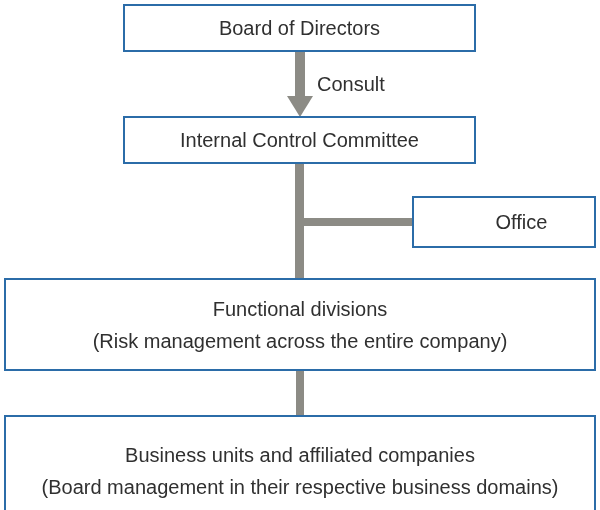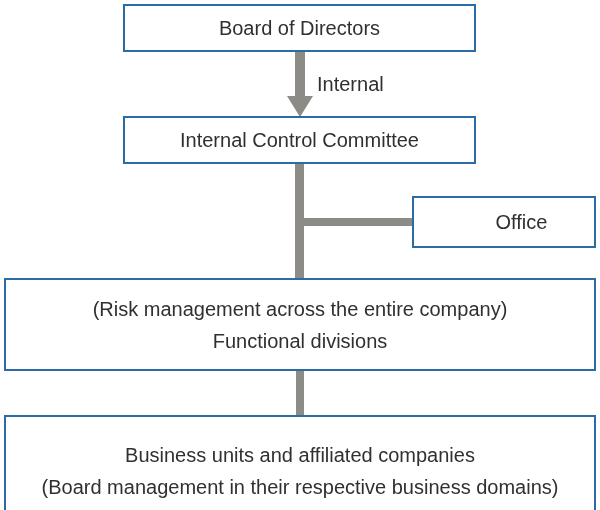--- a/index.html
+++ b/index.html
@@ -70,41 +70,41 @@
     z-index: 2;
   }
 </style>
 </head>
 <body>
 
 <div class="canvas">
 
   <div class="conn arrow-shaft"></div>
   <div class="arrow-head"></div>
-  <div class="edge-label">Internal</div>
+  <div class="edge-label">Consult</div>
 
   <div class="conn v-line-1"></div>
   <div class="conn h-branch"></div>
   <div class="conn v-line-2"></div>
 
   <div class="node box-board">
     <span>Board of Directors</span>
   </div>
 
   <div class="node box-committee">
     <span>Internal Control Committee</span>
   </div>
 
   <div class="node box-office">
     <span>Office</span>
   </div>
 
   <div class="node box-functional">
+    <span>Functional divisions</span>
     <span>(Risk management across the entire company)</span>
-    <span>Functional divisions</span>
   </div>
 
   <div class="node box-business">
     <span>Business units and affiliated companies</span>
     <span>(Board management in their respective business domains)</span>
   </div>
 
 </div>
 
 </body></html>

